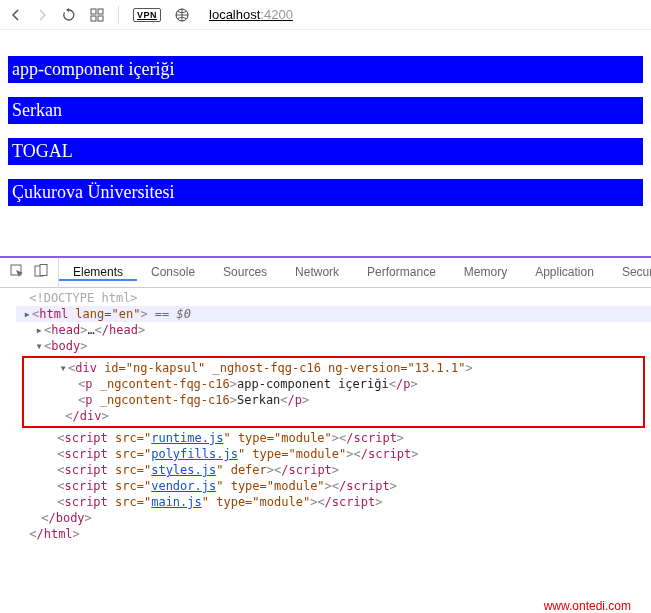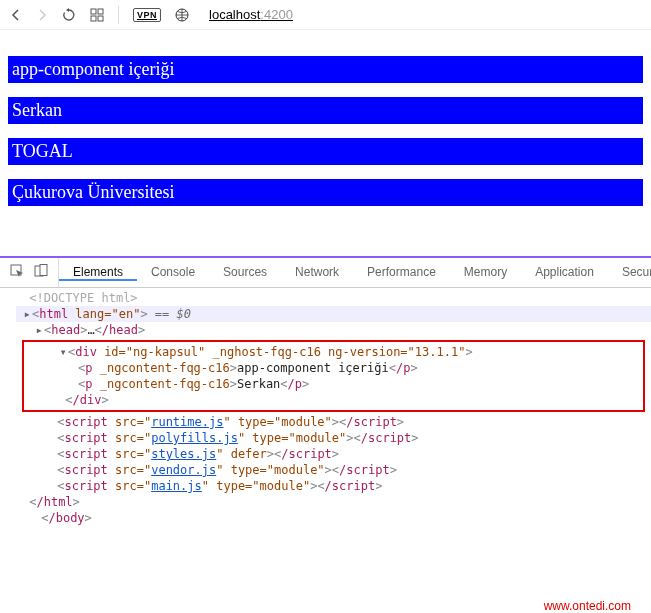--- a/index.html
+++ b/index.html
@@ -119,29 +119,30 @@
         <div class="dt-tab">Performance</div>
         <div class="dt-tab">Memory</div>
         <div class="dt-tab">Application</div>
         <div class="dt-tab">Security</div>
       </div>
   </div>
   <div class="dt-body" id="dt-body">
       <div class="line gray ind0">&nbsp;&lt;!DOCTYPE html&gt;</div>
       <div class="line sel ind0"><span class="tw">▸</span><span class="ang">&lt;</span><span class="tag">html</span><span class="attr"> lang="en"</span><span class="ang">&gt;</span><span class="eq0"> == $0</span></div>
       <div class="line ind1"><span class="tw">▸</span><span class="ang">&lt;</span><span class="tag">head</span><span class="ang">&gt;</span><span class="txt">…</span><span class="ang">&lt;</span><span class="tag">/head</span><span class="ang">&gt;</span></div>
+      <div class="line ind1"><span class="tw">▾</span><span class="ang">&lt;</span><span class="tag">body</span><span class="ang">&gt;</span></div>
       <div class="redbox">
         <div class="line ind2"><span class="tw">▾</span><span class="ang">&lt;</span><span class="tag">div</span><span class="attr"> id="ng-kapsul" _nghost-fqg-c16 ng-version="13.1.1"</span><span class="ang">&gt;</span></div>
         <div class="line ind3"><span class="ang">&lt;</span><span class="tag">p</span><span class="attr"> _ngcontent-fqg-c16</span><span class="ang">&gt;</span><span class="txt">app-component içeriği</span><span class="ang">&lt;</span><span class="tag">/p</span><span class="ang">&gt;</span></div>
         <div class="line ind3"><span class="ang">&lt;</span><span class="tag">p</span><span class="attr"> _ngcontent-fqg-c16</span><span class="ang">&gt;</span><span class="txt">Serkan</span><span class="ang">&lt;</span><span class="tag">/p</span><span class="ang">&gt;</span></div>
         <div class="line ind2">&nbsp;<span class="ang">&lt;</span><span class="tag">/div</span><span class="ang">&gt;</span></div>
       </div>
       <div class="line ind2">&nbsp;<span class="ang">&lt;</span><span class="tag">script</span><span class="attr"> src="</span><span class="link">runtime.js</span><span class="attr">" type="module"</span><span class="ang">&gt;</span><span class="ang">&lt;</span><span class="tag">/script</span><span class="ang">&gt;</span></div>
       <div class="line ind2">&nbsp;<span class="ang">&lt;</span><span class="tag">script</span><span class="attr"> src="</span><span class="link">polyfills.js</span><span class="attr">" type="module"</span><span class="ang">&gt;</span><span class="ang">&lt;</span><span class="tag">/script</span><span class="ang">&gt;</span></div>
       <div class="line ind2">&nbsp;<span class="ang">&lt;</span><span class="tag">script</span><span class="attr"> src="</span><span class="link">styles.js</span><span class="attr">" defer</span><span class="ang">&gt;</span><span class="ang">&lt;</span><span class="tag">/script</span><span class="ang">&gt;</span></div>
       <div class="line ind2">&nbsp;<span class="ang">&lt;</span><span class="tag">script</span><span class="attr"> src="</span><span class="link">vendor.js</span><span class="attr">" type="module"</span><span class="ang">&gt;</span><span class="ang">&lt;</span><span class="tag">/script</span><span class="ang">&gt;</span></div>
       <div class="line ind2">&nbsp;<span class="ang">&lt;</span><span class="tag">script</span><span class="attr"> src="</span><span class="link">main.js</span><span class="attr">" type="module"</span><span class="ang">&gt;</span><span class="ang">&lt;</span><span class="tag">/script</span><span class="ang">&gt;</span></div>
+      <div class="line ind1">&nbsp;<span class="ang">&lt;</span><span class="tag">/body</span><span class="ang">&gt;</span></div>
       <div class="line ind0">&nbsp;<span class="ang">&lt;</span><span class="tag">/html</span><span class="ang">&gt;</span></div>
-      <div class="line ind1">&nbsp;<span class="ang">&lt;</span><span class="tag">/body</span><span class="ang">&gt;</span></div>
     </div>
 </div>
 
 <div class="watermark">www.ontedi.com</div>
 
 </body></html>

